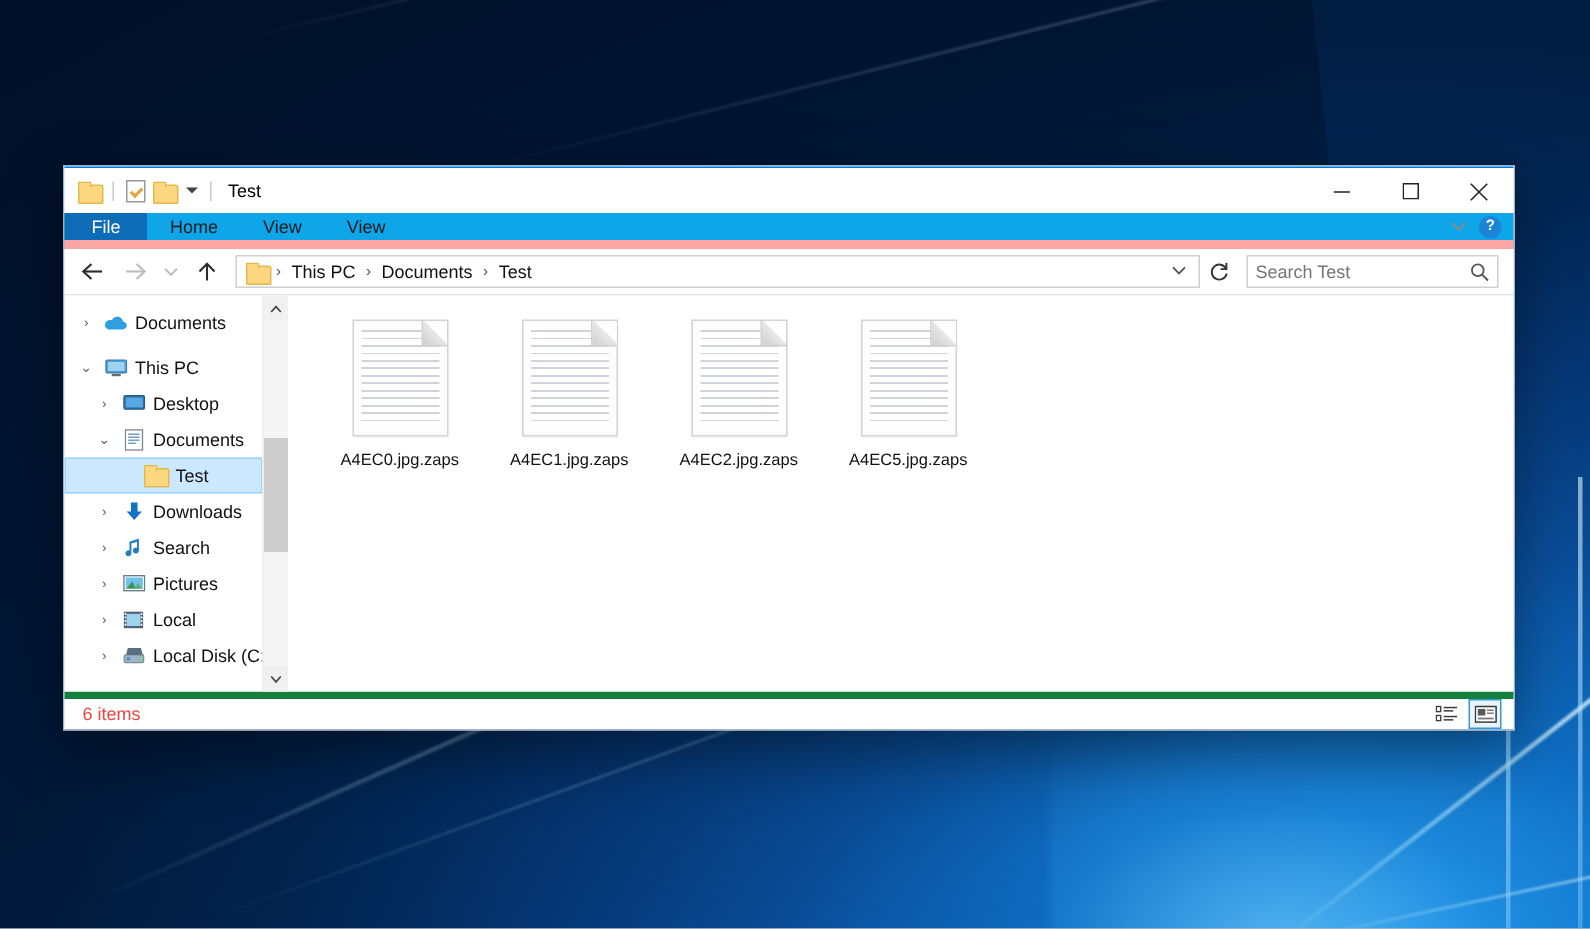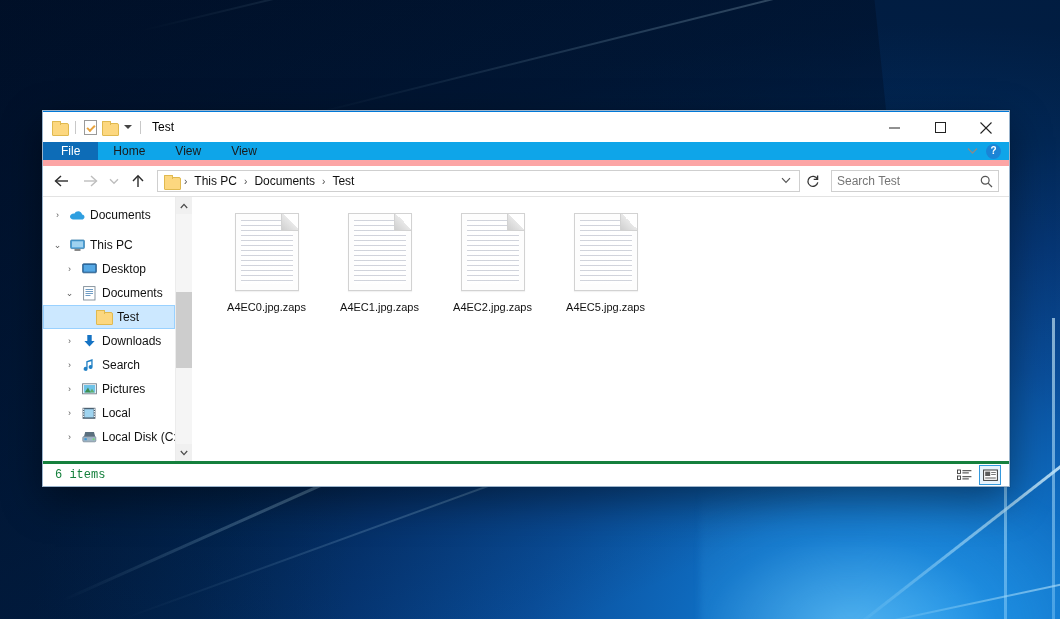--- a/index.html
+++ b/index.html
@@ -241,22 +241,22 @@
     clip-path: polygon(0 0, 100% 0, 100% 100%);
   }
   .fname {
     margin-top: 10px; font-size: 11px; color:#111; text-align:center;
     white-space:nowrap;
   }
 
   
   .statusbar {
     height: 25px; flex:none; display:flex; align-items:center;
-    border-top:3px solid #15803d; background:#fff;
-    padding: 0 8px 0 12px; font-size:12px; color:#15803d;font-family:Liberation Mono, monospace;
+    border-top:5px solid #15803d; background:#fff;
+    padding: 0 8px 0 12px; font-size:12px; color:#ef4444;
   }
   .viewbtns { margin-left:auto; display:flex; align-items:center; gap:4px; }
   .viewbtn {
     width:22px; height:20px; display:flex; align-items:center; justify-content:center;
   }
   .viewbtn.active { border:1px solid #3399dd; background:#e8f4fd; }
 </style>
 </head>
 <body>
 

